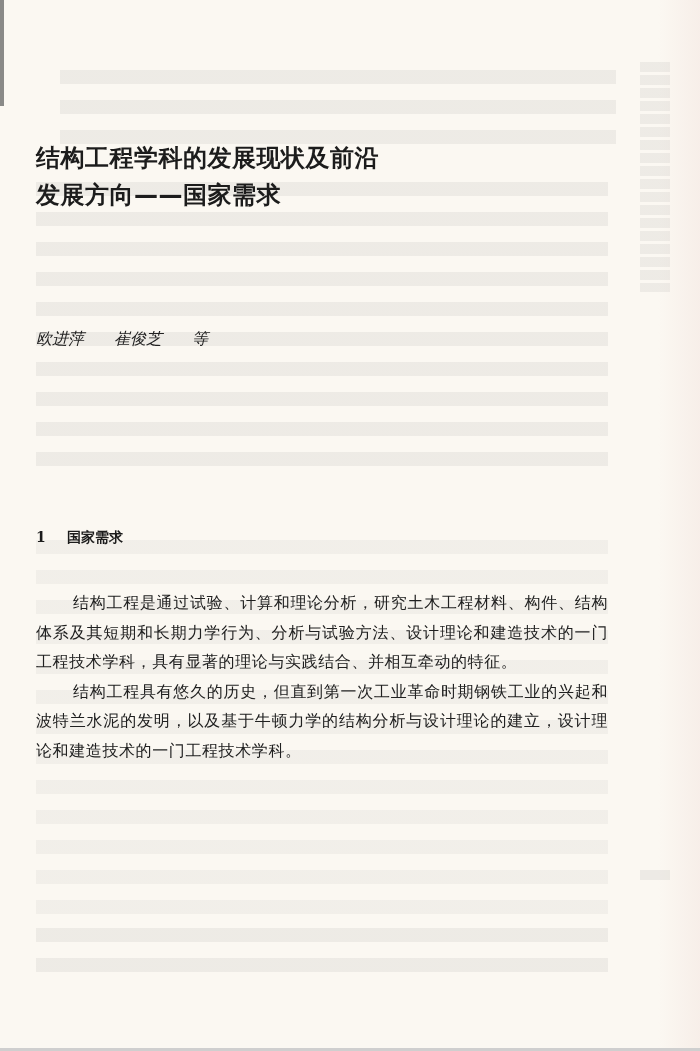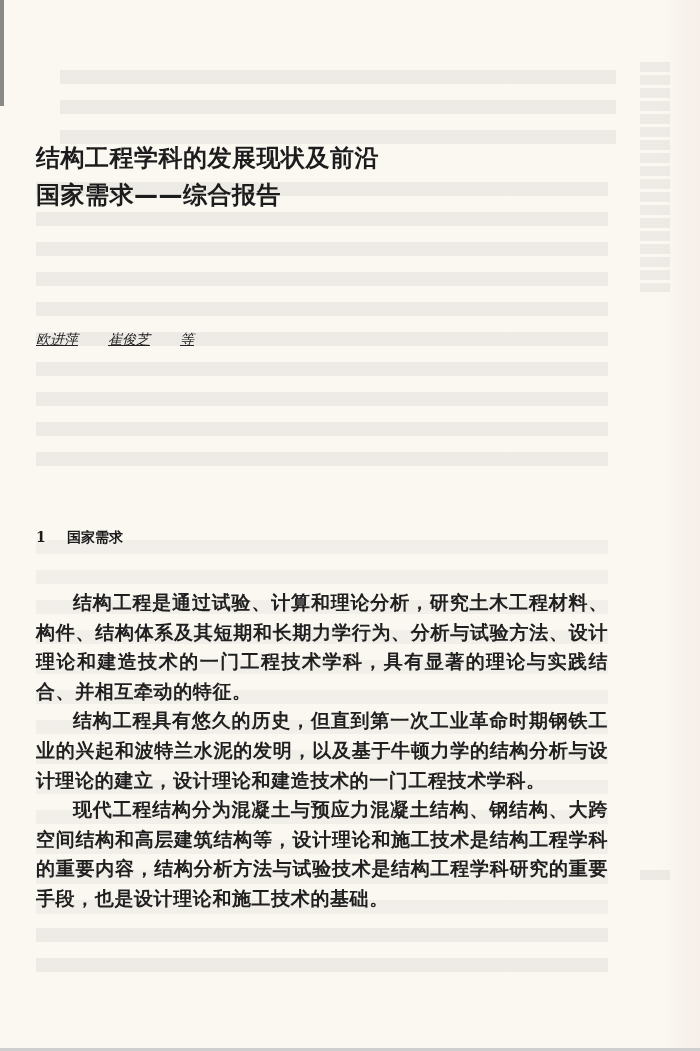--- a/index.html
+++ b/index.html
@@ -82,25 +82,24 @@
       margin: 0;
     }
     .title span { display: block; }
 
     .authors {
       position: absolute;
       left: 36px;
       top: 327px;
       font-family: "DejaVu Serif", "Liberation Serif", serif;
       font-style: italic;
-      font-size: 14px;
+      font-size: 16px;
       line-height: 24px;
       color: #222;
       white-space: pre;
-      text-decoration: underline;
     }
     .authors .sep { display: inline-block; width: 30px; }
 
     .section-heading {
       position: absolute;
       left: 36px;
       top: 523px;
       font-family: "DejaVu Serif", "Liberation Serif", serif;
       font-weight: bold;
       font-size: 14px;
@@ -112,52 +111,50 @@
 
     .body {
       position: absolute;
       left: 36px;
       top: 588px;
       width: 572px;
     }
     .body p {
       margin: 0 0 0 0;
       font-family: "DejaVu Serif", "Liberation Serif", serif;
-      font-size: 19px;
+      font-size: 16px;
       line-height: 29.6px;
       text-indent: 37px;
       text-align: justify;
       letter-spacing: 0.6px;
       color: #202020;
-      font-weight: bold;
     }
   </style>
 </head>
 <body>
 
 <div class="page">
   <div class="left-scan-edge"></div>
   <div class="bottom-scan-edge"></div>
 
   <div class="ghost g1"></div>
   <div class="ghost g2"></div>
   <div class="ghost g3"></div>
   <div class="ghost g4"></div>
   <div class="ghost side"></div>
   <div class="ghost folio"></div>
 
   <h1 class="title">
     <span>结构工程学科的发展现状及前沿</span>
-    <span>国家需求——综合报告</span>
+    <span>发展方向——国家需求</span>
   </h1>
 
   <div class="authors"><span>欧进萍</span><span class="sep"></span><span>崔俊芝</span><span class="sep"></span><span>等</span></div>
 
   <h2 class="section-heading">
     <span class="num">1</span><span>国家需求</span>
   </h2>
 
   <div class="body">
     <p>结构工程是通过试验、计算和理论分析，研究土木工程材料、构件、结构体系及其短期和长期力学行为、分析与试验方法、设计理论和建造技术的一门工程技术学科，具有显著的理论与实践结合、并相互牵动的特征。</p>
     <p>结构工程具有悠久的历史，但直到第一次工业革命时期钢铁工业的兴起和波特兰水泥的发明，以及基于牛顿力学的结构分析与设计理论的建立，设计理论和建造技术的一门工程技术学科。</p>
-    <p>现代工程结构分为混凝土与预应力混凝土结构、钢结构、大跨空间结构和高层建筑结构等，设计理论和施工技术是结构工程学科的重要内容，结构分析方法与试验技术是结构工程学科研究的重要手段，也是设计理论和施工技术的基础。</p>
   </div>
 </div>
 
 </body></html>

